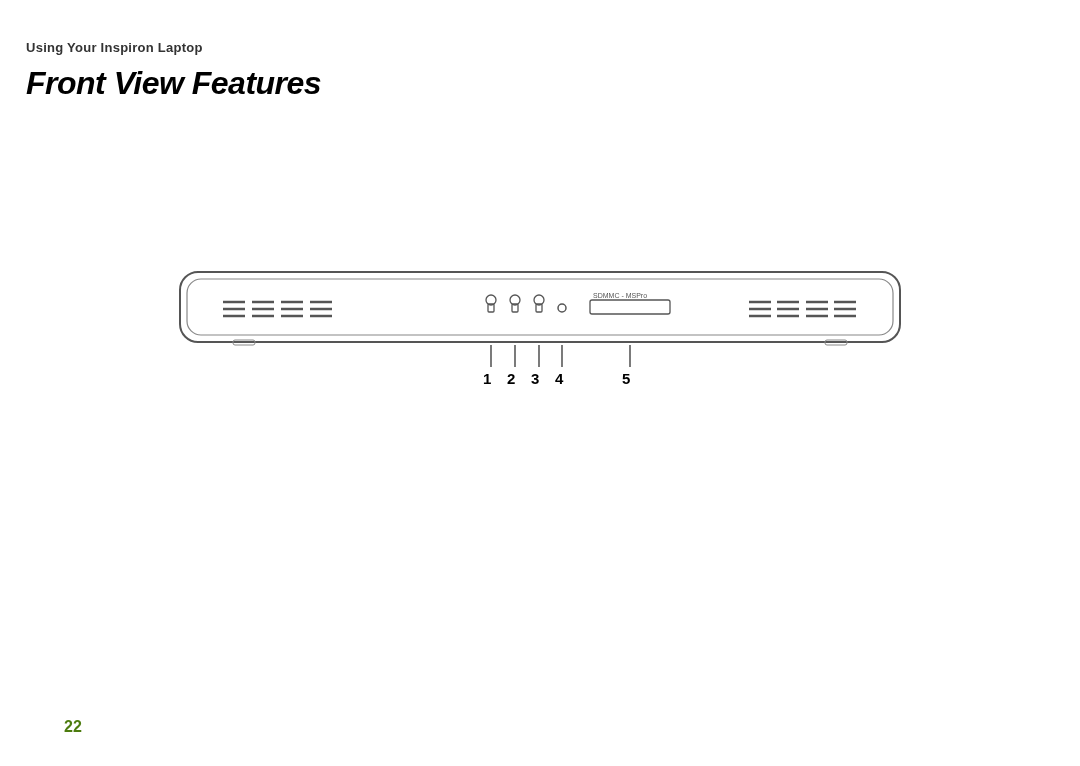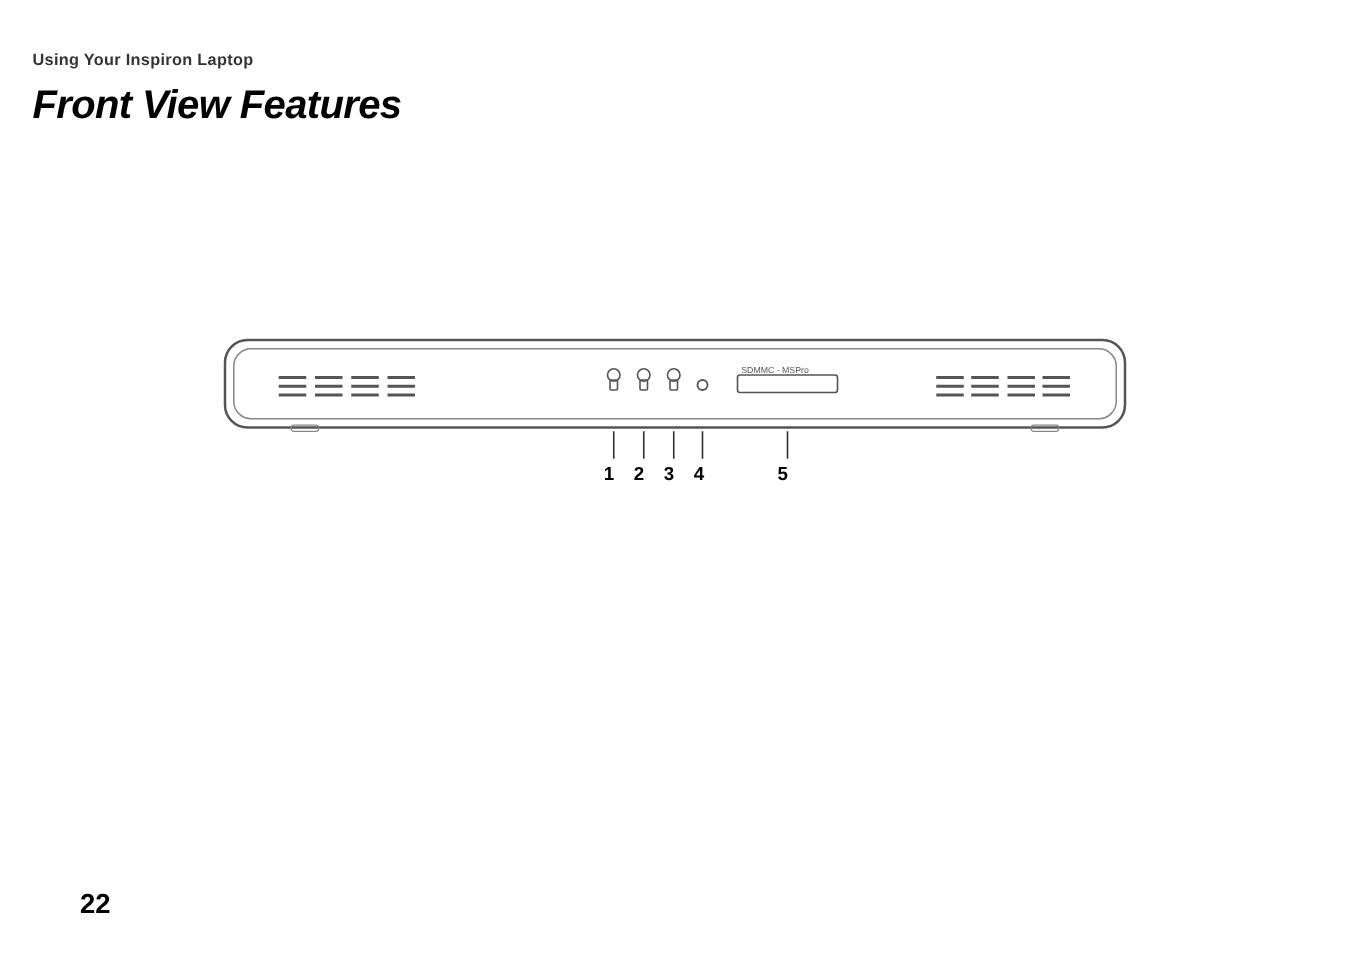--- a/index.html
+++ b/index.html
@@ -52,23 +52,23 @@
     
     .laptop-svg-container {
       width: 750px;
       position: relative;
     }
 
     .page-number {
       position: absolute;
       bottom: 30px;
       left: 64px;
-      font-size: 22px;
+      font-size: 16px;
       font-weight: 900;
-      color: #000000;
+      color: #4d7c0f;
     }
   </style>
 </head>
 <body>
 
 <div class="page-container">
 
   <div class="section-label">Using Your Inspiron Laptop</div>
 
   <h1 class="page-title">

